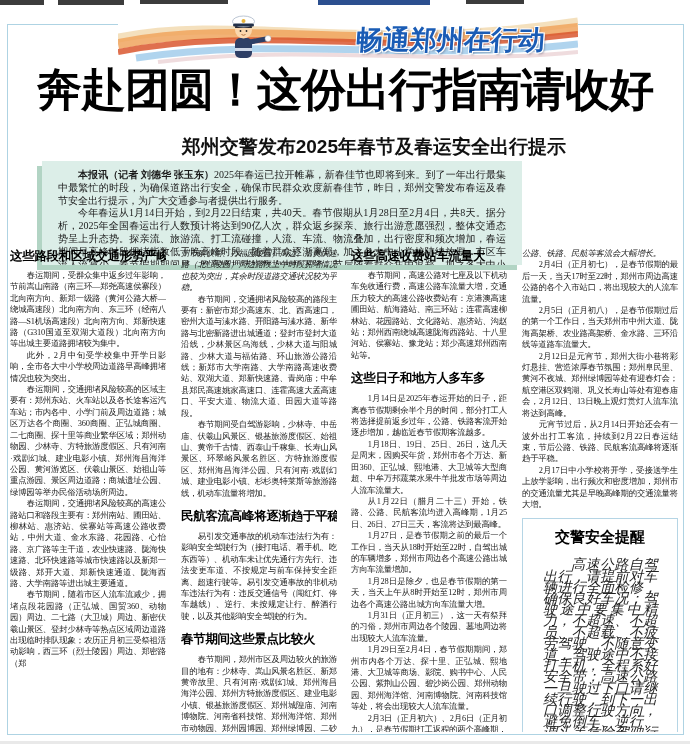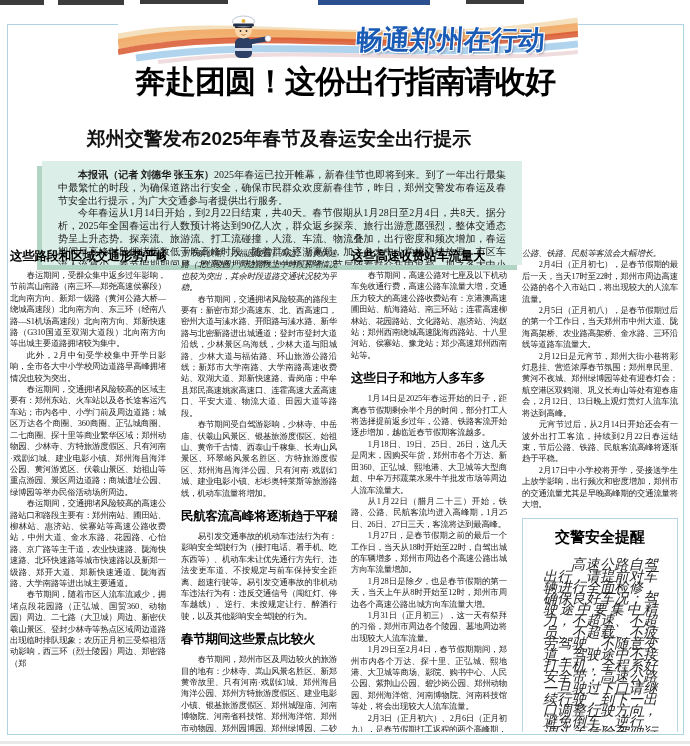--- a/index.html
+++ b/index.html
@@ -13,23 +13,23 @@
   .bottom-smear{position:absolute;left:0;top:741px;width:690px;height:3px;background:#dadada;opacity:.6;}
   
   .banner{position:absolute;left:118px;top:8px;width:460px;height:60px;background:#fff;}
   .banner svg{position:absolute;left:0;top:0;}
   .banner-text{position:absolute;left:238px;top:14px;width:210px;
       font-family:"Liberation Sans",sans-serif;font-weight:900;font-size:27px;
       color:#1a5cb5;letter-spacing:0px;transform:skewX(-4deg);white-space:nowrap;
       text-shadow:-1px -1px 0 #fff,1px -1px 0 #fff,-1px 1px 0 #fff,1px 1px 0 #fff,2px 2px 2px rgba(60,60,90,.35);}
   
   .headline{position:absolute;left:0;top:64px;width:690px;text-align:center;margin:0;
-      font-family:"Liberation Sans",sans-serif;font-weight:900;font-size:31px;
+      font-family:"Liberation Sans",sans-serif;font-weight:900;font-size:45px;
       color:#000;letter-spacing:-1px;line-height:1.15;}
-  .subtitle{position:absolute;left:0;top:126px;width:558px;text-align:center;margin:0;
+  .subtitle{position:absolute;left:0;top:126px;width:558px;text-align:right;margin:8px;
       font-family:"Liberation Sans",sans-serif;font-weight:700;font-size:19px;color:#111;}
   
   .lead-box{position:absolute;left:42px;top:161px;width:480px;height:104px;
       background:#dceee8;box-shadow:-5px 5px 0 #b2d4c4;box-sizing:border-box;
       padding:8px 16px;overflow:hidden;}
   .lead-box p{margin:0;font-size:10px;line-height:12.8px;text-align:justify;text-indent:2em;}
   .lead-box b{font-weight:700;}
   
   .col{position:absolute;top:248px;width:156px;height:484px;overflow:hidden;}
   .c1{left:10px;}.c2{left:181px;}.c3{left:351px;}.c4{left:522px;}

